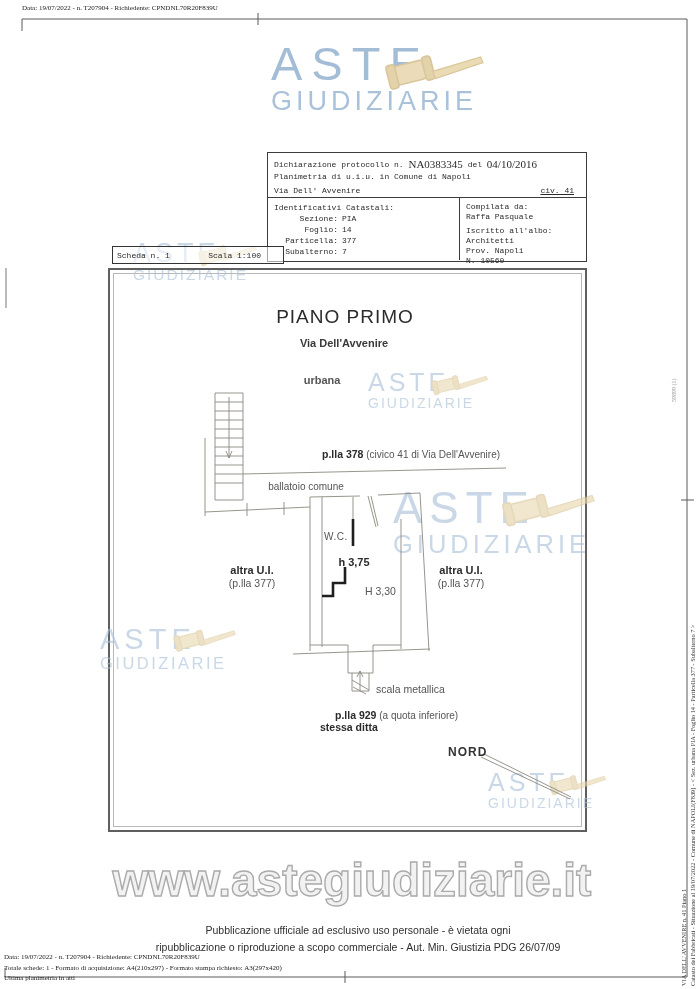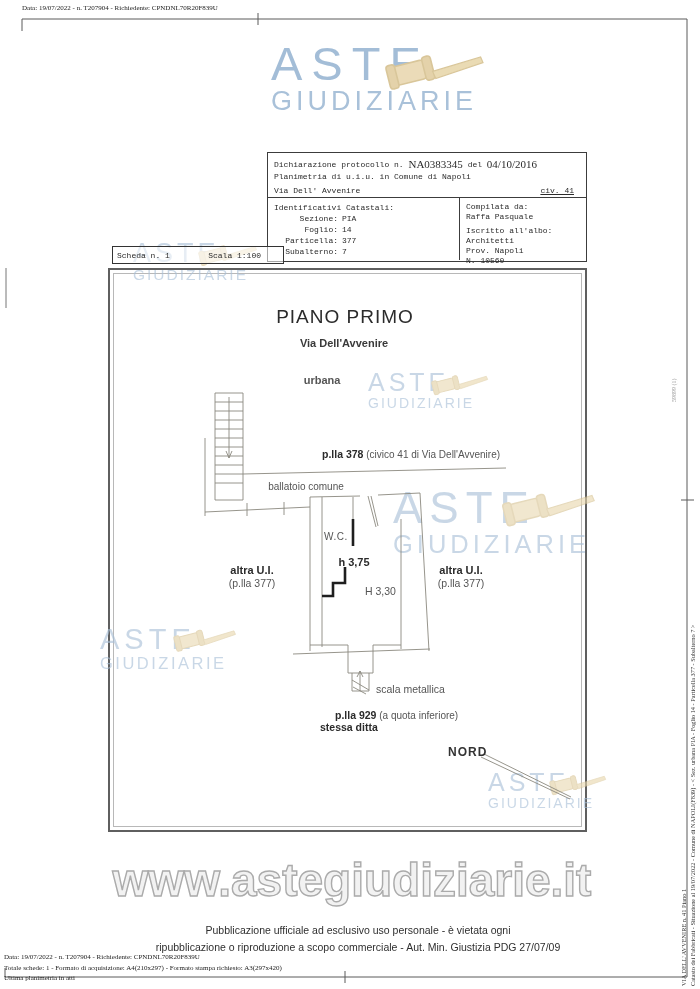--- a/index.html
+++ b/index.html
@@ -240,21 +240,21 @@
   <div class="abs lbl nw" style="left:335px;top:709px;font-size:10px;">
     <span class="bold-d" style="font-size:10.5px;">p.lla 929</span><span class="gray"> (a quota inferiore)</span>
   </div>
   <div class="abs lbl nw bold-d" style="left:320px;top:721px;font-size:10.5px;">stessa ditta</div>
 
   <div class="abs lbl nw" style="left:448px;top:745px;font-size:12px;font-weight:600;letter-spacing:1px;color:#333;">NORD</div>
 
   <div id="stamp" class="abs serif">59899 (1)</div>
 
   <div class="abs foot-c" style="top:924px;">Pubblicazione ufficiale ad esclusivo uso personale - è vietata ogni</div>
-  <div class="abs foot-c" style="top:941px;">ripubblicazione o riproduzione a scopo commerciale - Aut. Min. Giustizia PDG 27/07/09</div>
+  <div class="abs foot-c" style="top:941px;">ripubblicazione o riproduzione a scopo commerciale - Aut. Min. Giustizia PDG 26/07/09</div>
   <div class="abs foot-s serif" style="top:953px;">Data: 19/07/2022 - n. T207904 - Richiedente: CPNDNL70R20F839U</div>
   <div class="abs foot-s serif" style="top:964px;">Totale schede: 1 - Formato di acquisizione: A4(210x297)  - Formato stampa richiesto: A3(297x420)</div>
   <div class="abs foot-s serif" style="top:974px;">Ultima planimetria in atti</div>
 
   <div class="abs vside serif" style="left:689px;top:986px;">Catasto dei Fabbricati - Situazione al 19/07/2022 - Comune di NAPOLI(F839) - &lt; Sez. urbana PIA -  Foglio 14 - Particella 377 - Subalterno 7 &gt;</div>
   <div class="abs vside serif" style="left:680px;top:986px;">VIA DELL' AVVENIRE n. 41 Piano 1</div>
 
 </div>
 
 </body></html>

